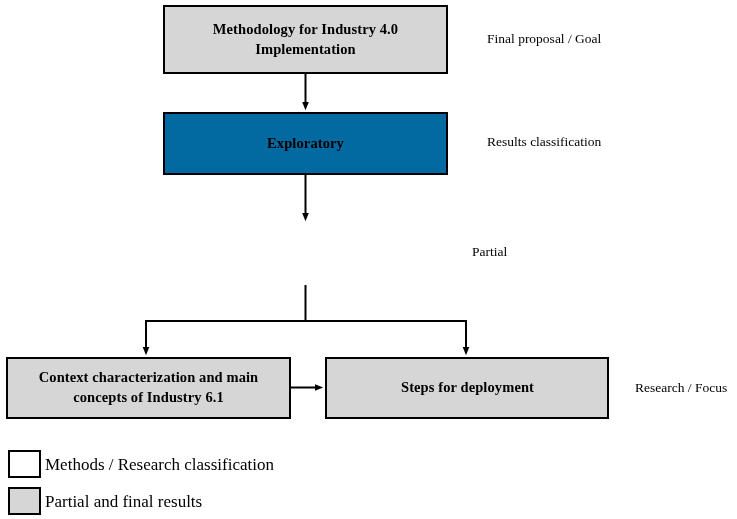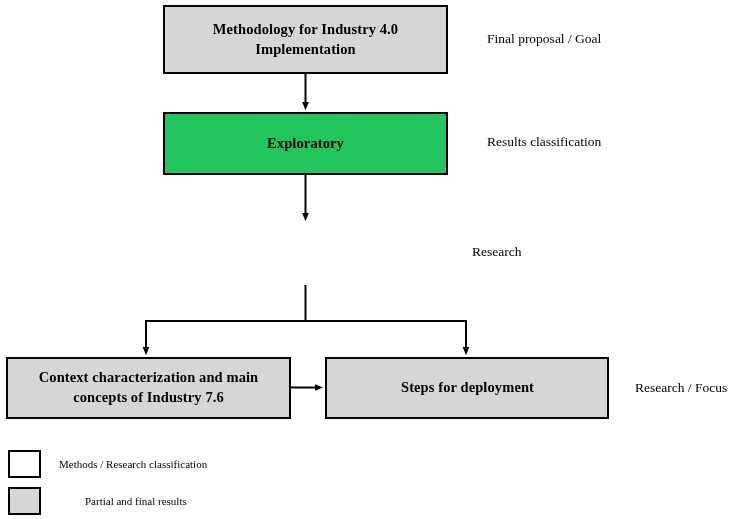--- a/index.html
+++ b/index.html
@@ -33,21 +33,21 @@
     align-items: center;
     justify-content: center;
     text-align: center;
     font-weight: bold;
     font-size: 14.5px;
     line-height: 1.35;
     letter-spacing: 0.1px;
     padding: 2px 6px;
   }
   .node.fill-gray  { background: #d6d6d6; }
-  .node.fill-white { background: #22c55e; }
+  .node.fill-white { background: #0369a1; }
 
   .node-text {
     display: block;
     white-space: pre-line;
   }
 
   
   #node-goal        { left: 163px; top: 5px;   width: 285px; height: 69px; }
   #node-exploratory { left: 163px; top: 112px; width: 285px; height: 63px; }
   #node-literature  { left: 163px; top: 223px; width: 285px; height: 62px; }
@@ -84,35 +84,35 @@
     top: 450px;
     width: 420px;
   }
   .legend-row {
     position: absolute;
     left: 0;
     display: flex;
     align-items: center;
   }
   #legend-row-methods { top: 0px; }
-  #legend-row-results { top: 37px; gap: 26px; }
+  #legend-row-results { top: 37px; }
 
   .legend-swatch {
     box-sizing: border-box;
     width: 33px;
     height: 28px;
     border: 2px solid #000000;
     flex: 0 0 auto;
   }
   .legend-swatch.fill-white { background: #ffffff; }
   .legend-swatch.fill-gray  { background: #d6d6d6; }
 
   .legend-label {
-    margin-left: 18px;
-    font-size: 11px;
+    margin-left: 4px;
+    font-size: 17px;
     white-space: nowrap;
     line-height: 1;
   }
 </style>
 </head>
 <body>
 
 <div id="diagram-root">
 
   <svg id="connectors" viewBox="0 0 737 519" width="737" height="519" xmlns="http://www.w3.org/2000/svg">
@@ -153,32 +153,32 @@
 Implementation</span>
   </div>
 
   <div class="node fill-white" id="node-exploratory">
     <span class="node-text">Exploratory</span>
   </div>
 
 
   <div class="node fill-gray" id="node-context">
     <span class="node-text">Context characterization and main
-concepts of Industry 7.6</span>
+concepts of Industry 6.1</span>
   </div>
 
   <div class="node fill-gray" id="node-steps">
     <span class="node-text">Steps for deployment</span>
   </div>
 
   <div class="side-label" id="label-goal">Final proposal / Goal</div>
 
   <div class="side-label" id="label-research">Results classification</div>
 
-  <div class="side-label" id="label-methods">Research</div>
+  <div class="side-label" id="label-methods">Partial</div>
 
   <div class="side-label" id="label-results">Research / Focus</div>
 
   <div id="legend">
 
     <div class="legend-row" id="legend-row-methods">
       <div class="legend-swatch fill-white"></div>
       <div class="legend-label">Methods / Research classification</div>
     </div>
 

